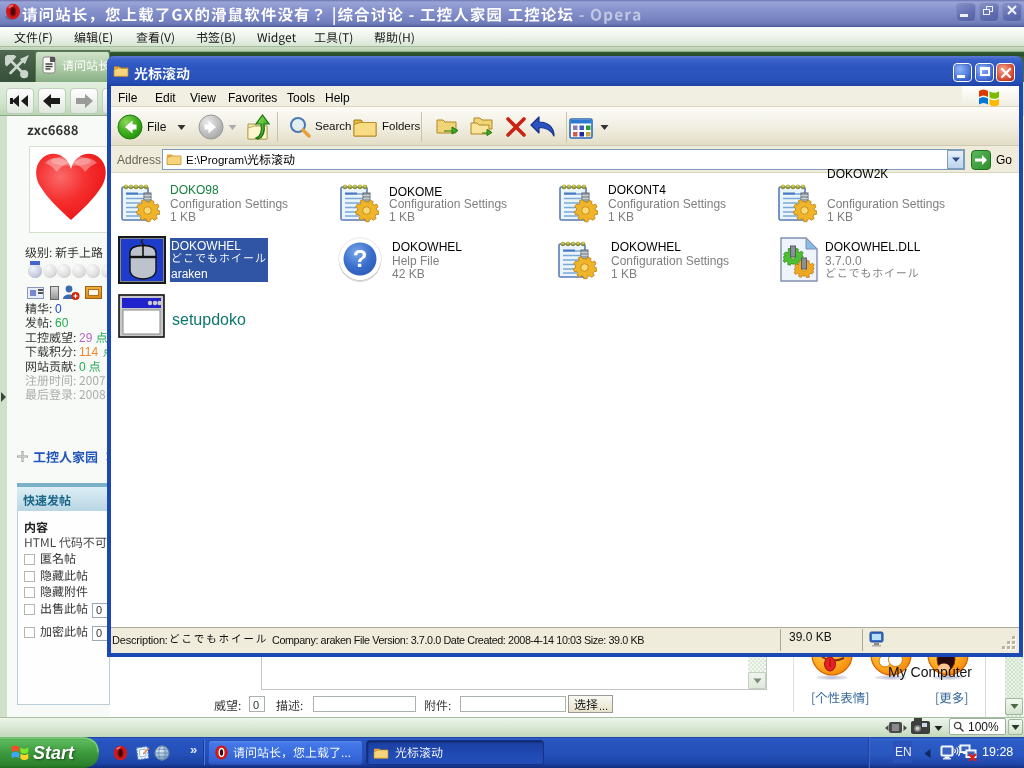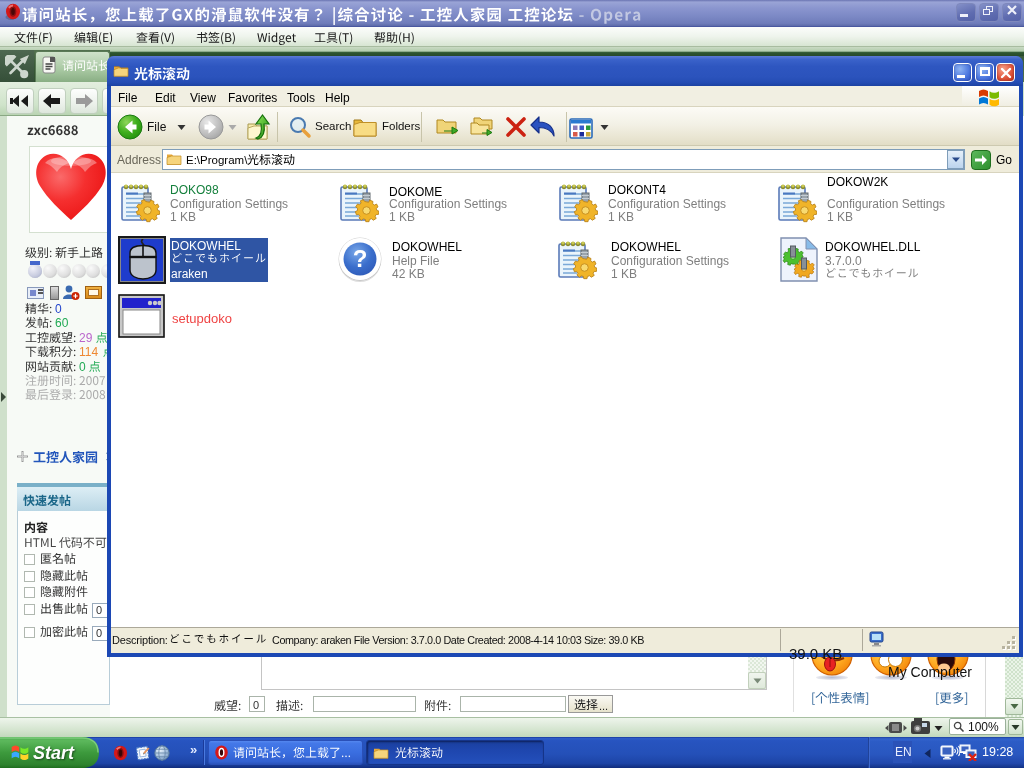--- a/index.html
+++ b/index.html
@@ -830,21 +830,21 @@
       <circle cx="23" cy="5" r="1.6"></circle>
       <circle cx="28" cy="5" r="1.6"></circle>
     </g>
 <rect x="26" y="12" width="7" height="17" fill="#9aa4ac" stroke="#60686e"></rect>
 <path d="M26 14.5 h7 M26 17.5 h7" stroke="#c4ccd2" stroke-width="1"></path>
 <g transform="translate(29.5,29.5)">
 <path d="M0 -12 L3 -11.5 L4.5 -14.5 L9 -12.5 L8.5 -9.5 L11 -7.5 L14 -9 L16 -5 L13.5 -3 L14.5 0 L17.5 1 L16.5 5.5 L13.5 5.5 L12 8 L13.5 11 L9.5 13.5 L7 11.5 L4 12.5 L3.5 15.5 L-1 15.5 L-1.5 12.5 L-4.5 11.5 L-7 13.5 L-10.5 10.5 L-9 8 L-11 5.5 L-14 6 L-15.5 1.5 L-12.5 0 L-12.5 -3 L-15 -5 L-12.5 -9 L-9.5 -8 L-7.5 -10.5 L-8.5 -13.5 L-4.5 -15 L-2.5 -12.5z" transform="scale(0.72)" fill="#f0b429" stroke="#b8821a" stroke-width="1.2"></path>
 <circle r="3.8" fill="#f8da70" stroke="#c89020" stroke-width="1"></circle>
     </g>
 </svg>
-<div class="abs" style="left:827px;top:175px;font-size:12px;color:#000">DOKOW2K</div>
+<div class="abs" style="left:827px;top:167px;font-size:12px;color:#000">DOKOW2K</div>
 <div class="abs" style="left:827px;top:197px;font-size:12px;color:#7e7e7e">Configuration Settings</div>
 <div class="abs" style="left:827px;top:210px;font-size:12px;color:#7e7e7e">1 KB</div>
 <div class="abs" style="left:118px;top:236px;width:48px;height:48px;background:#18191b"></div>
 <div class="abs" style="left:120px;top:238px;width:44px;height:44px;background:#1e3ccc;border:1px solid #888"></div>
 <svg class="abs" style="left:124px;top:239px" width="38" height="44" viewBox="0 0 38 44">
 <path d="M19 0 C14 4 24 6 19 10" stroke="#222" stroke-width="1.8" fill="none"></path>
 <path d="M6 14 C6 9 11 6.5 19 6.5 C27 6.5 32 9 32 14 L32 18 L6 18 z" fill="#bcc3cc" stroke="#111" stroke-width="1.4"></path>
 <path d="M19 6.5 L19 18" stroke="#111" stroke-width="1.6"></path>
 <path d="M6 18 L32 18 L32 31 C32 43 6 43 6 31 z" fill="#bcc3cc" stroke="#111" stroke-width="1.4"></path>
 <path d="M6 18 h26" stroke="#111" stroke-width="2.4"></path>
@@ -940,38 +940,38 @@
     </g>
   </svg>
 <svg class="abs" style="left:118px;top:294px" width="48" height="45" viewBox="0 0 48 45">
 <rect x="1" y="1" width="45" height="42" fill="#c8c8c8" stroke="#111" stroke-width="1.6"></rect>
 <rect x="4" y="4" width="39" height="10" fill="#2222cc"></rect>
 <circle cx="32" cy="9" r="2.2" fill="#ccc"></circle>
     <circle cx="37" cy="9" r="2.2" fill="#ccc"></circle>
     <circle cx="41.5" cy="9" r="2.2" fill="#ccc"></circle>
 <rect x="5" y="16" width="37" height="24" fill="#fff" stroke="#888"></rect>
 </svg>
-<div class="abs" style="left:172px;top:311px;font-size:13px;color:#ef4444">setupdoko</div>
+<div class="abs" style="left:172px;top:311px;font-size:16px;color:#0f766e">setupdoko</div>
 <div class="abs" style="left:111px;top:627px;width:908px;height:26px;background:#efecdb;border-top:1px solid #aca899"></div>
 <div class="abs" style="left:112px;top:634px;font-size:11px;color:#111;letter-spacing:-0.2px">Description:</div>
 <svg style="position:absolute;left:169px;top:631.5px" width="101" height="14" viewBox="0 0 101 14">
     <g fill="#111111">
       <path transform="translate(0.00,10.50) scale(0.010500,-0.010500)" d="M777 775 723 752C751 714 785 654 805 613L859 637C838 678 802 739 777 775ZM887 815 834 793C863 755 896 698 918 655L971 679C952 716 914 779 887 815ZM281 765 202 732C249 624 302 507 348 424C240 350 175 269 175 165C175 15 310 -41 498 -41C623 -41 739 -30 814 -16L815 73C737 53 604 39 495 39C337 39 258 91 258 174C258 250 314 316 406 376C504 441 616 493 684 529C713 544 738 557 760 570L720 643C699 626 677 612 649 596C594 565 503 521 415 468C372 547 321 655 281 765Z"></path>
       <path transform="translate(12.40,10.50) scale(0.010500,-0.010500)" d="M235 702V620C314 614 399 609 499 609C592 609 701 616 769 621V703C697 696 595 689 499 689C399 689 307 693 235 702ZM275 299 194 307C185 266 173 219 173 168C173 42 291 -25 494 -25C636 -25 763 -10 835 10L834 96C759 71 630 56 492 56C332 56 254 109 254 185C254 222 262 259 275 299Z"></path>
       <path transform="translate(24.80,10.50) scale(0.010500,-0.010500)" d="M79 658 88 571C196 594 451 618 558 630C466 575 371 448 371 292C371 69 582 -30 767 -37L796 46C633 52 451 114 451 309C451 428 538 580 680 626C731 641 819 642 876 642V722C809 719 715 713 606 704C422 689 233 670 168 663C149 661 117 659 79 658ZM732 519 681 497C711 456 740 404 763 356L814 380C793 424 755 486 732 519ZM841 561 792 538C823 496 852 447 876 398L928 423C905 467 865 528 841 561Z"></path>
       <path transform="translate(37.20,10.50) scale(0.010500,-0.010500)" d="M98 405 94 328C155 309 228 298 303 292C298 245 295 205 295 177C295 13 404 -46 540 -46C738 -46 870 44 870 193C870 279 837 348 768 424L680 406C753 344 789 269 789 202C789 99 692 32 540 32C426 32 372 92 372 189C372 213 374 248 378 288H414C482 288 544 291 610 298L612 374C542 364 472 361 404 361H385L407 542H414C495 542 553 545 617 551L619 626C561 617 493 613 416 613L430 716C433 738 436 759 443 786L353 792C355 773 355 755 352 721L341 616C267 621 185 633 122 653L118 580C181 564 260 551 333 545L311 364C240 370 164 382 98 405Z"></path>
       <path transform="translate(49.60,10.50) scale(0.010500,-0.010500)" d="M342 380 272 414C233 333 148 214 81 153L150 106C207 167 300 295 342 380ZM760 414 692 377C745 314 820 190 859 111L933 152C893 224 814 350 760 414ZM112 616V531C139 534 167 535 198 535H475V527C475 480 475 138 475 84C475 57 463 46 436 46C410 46 365 49 321 57L328 -22C369 -27 428 -29 470 -29C531 -29 556 -2 556 50C556 122 556 446 556 527V535H821C845 535 875 534 902 532V615C877 612 844 610 820 610H556V713C556 734 560 770 562 784H468C472 769 475 734 475 713V610H197C165 610 140 612 112 616Z"></path>
       <path transform="translate(62.00,10.50) scale(0.010500,-0.010500)" d="M86 361 126 283C265 326 402 386 507 446V76C507 38 504 -12 501 -31H599C595 -11 593 38 593 76V498C695 566 787 642 863 721L796 783C727 700 627 613 523 548C412 478 259 408 86 361Z"></path>
       <path transform="translate(74.40,10.50) scale(0.010500,-0.010500)" d="M102 433V335C133 338 186 340 241 340C316 340 715 340 790 340C835 340 877 336 897 335V433C875 431 839 428 789 428C715 428 315 428 241 428C185 428 132 431 102 433Z"></path>
       <path transform="translate(86.80,10.50) scale(0.010500,-0.010500)" d="M524 21 577 -23C584 -17 595 -9 611 0C727 57 866 160 952 277L905 345C828 232 705 141 613 99C613 130 613 613 613 676C613 714 616 742 617 750H525C526 742 530 714 530 676C530 613 530 123 530 77C530 57 528 37 524 21ZM66 26 141 -24C225 45 289 143 319 250C346 350 350 564 350 675C350 705 354 735 355 747H263C267 726 270 704 270 674C270 563 269 363 240 272C210 175 150 86 66 26Z"></path>
     </g>
   </svg>
 <div class="abs" style="left:272px;top:634px;font-size:10.8px;color:#111;letter-spacing:-0.4px">Company: araken File Version: 3.7.0.0 Date Created: 2008-4-14 10:03 Size: 39.0 KB</div>
 <div class="abs" style="left:780px;top:629px;width:1px;height:22px;background:#aca899"></div>
-<div class="abs" style="left:789px;top:645px;font-size:15px;color:#111">39.0 KB</div>
+<div class="abs" style="left:789px;top:630px;font-size:12px;color:#111">39.0 KB</div>
 <div class="abs" style="left:862px;top:629px;width:1px;height:22px;background:#aca899"></div>
 <svg class="abs" style="left:869px;top:631px" width="17" height="16" viewBox="0 0 17 16">
 <rect x="1" y="1" width="13" height="10" rx="1.5" fill="#3a6ecc" stroke="#22448a"></rect>
 <rect x="3" y="3" width="9" height="6" fill="#b8e0f8"></rect>
 <rect x="5" y="12" width="5" height="2" fill="#888"></rect>
     <rect x="3" y="14" width="9" height="1.5" fill="#aaa"></rect>
   </svg>
 <div class="abs" style="left:888px;top:664px;font-size:14px;color:#111">My Computer</div>
 <div class="abs" style="left:1012px;top:646px;width:2.5px;height:2.5px;background:#b8b4a0;box-shadow:1px 1px 0 #fff"></div>
 <div class="abs" style="left:1007px;top:646px;width:2.5px;height:2.5px;background:#b8b4a0;box-shadow:1px 1px 0 #fff"></div>

